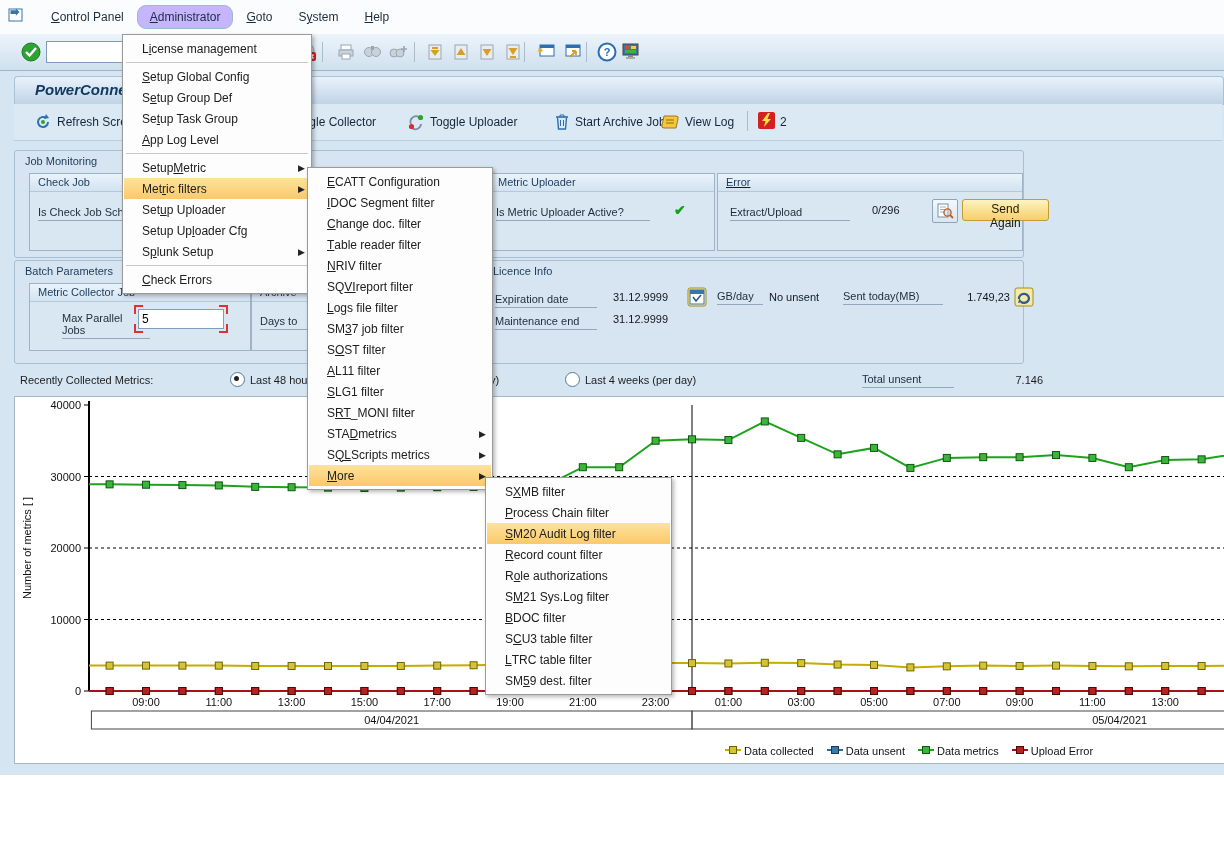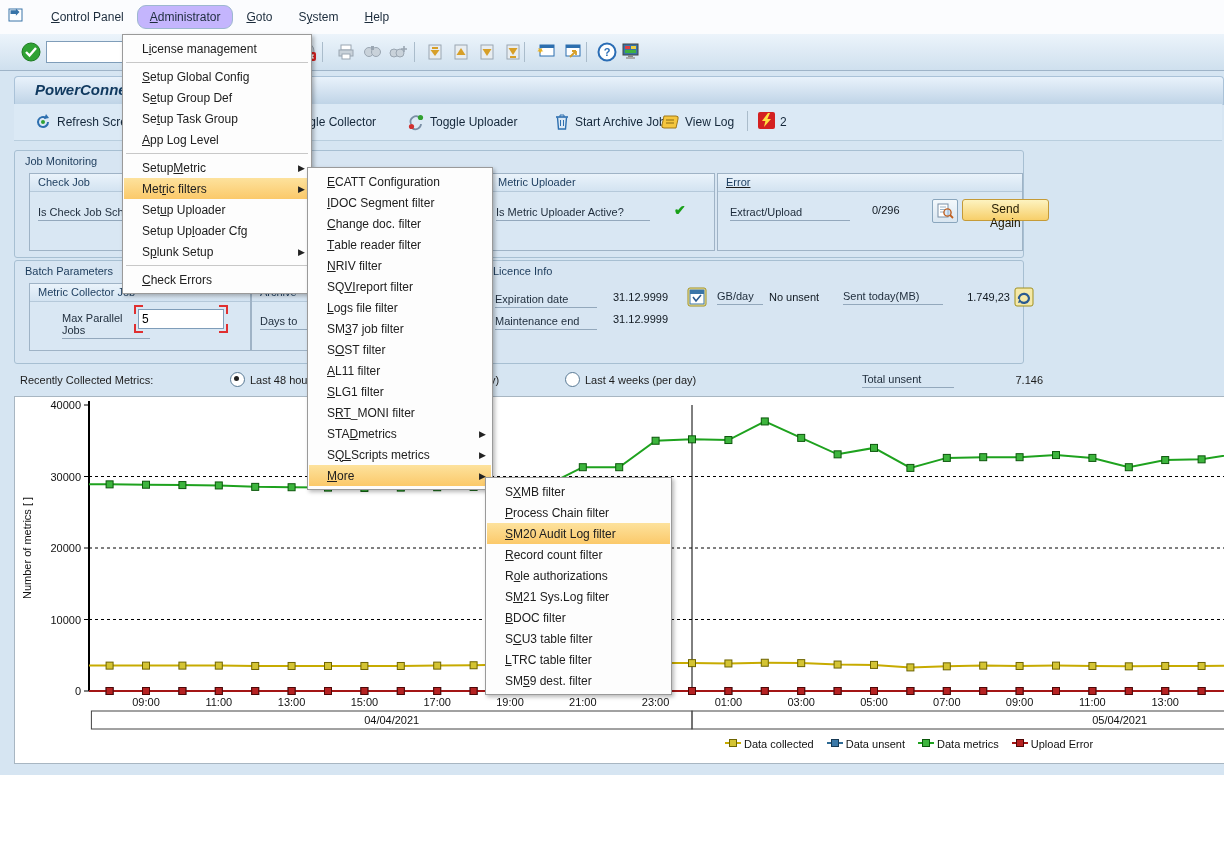--- a/index.html
+++ b/index.html
@@ -51,21 +51,21 @@
   .c-br{right:-4px;bottom:-4px;border-right-width:2px;border-bottom-width:2px;}
   
   .radio-row{position:absolute;left:0px;top:368px;width:1224px;height:26px;font-size:11px;padding-left:15px;}
   .radio{position:absolute;display:flex;align-items:center;gap:5px;}
   .rdot{width:13px;height:13px;border-radius:50%;border:1px solid #5a7a95;background:#fff;position:relative;}
   .rdot.sel:after{content:"";position:absolute;left:3px;top:3px;width:5px;height:5px;border-radius:50%;background:#222;}
   
   .chart-panel{position:absolute;left:14px;top:396px;width:1210px;height:366px;background:#fff;
                border:1px solid #a8b6c2;border-right:none;overflow:hidden;}
   .legend{position:absolute;left:710px;top:341px;display:flex;gap:13px;align-items:center;font-size:11px;color:#111;}
-  .legend .li{display:flex;align-items:center;gap:3px;}
+  .legend .li{display:flex;align-items:center;gap:3px;margin-top:7px;}
   
   .menu{position:absolute;background:#fdfdfd;border:1px solid #9a9a9a;box-shadow:2px 2px 4px rgba(0,0,0,.28);
         padding:3px 1px;box-sizing:border-box;z-index:30;}
   .menu-item{position:relative;height:21px;display:flex;align-items:center;font-size:12px;color:#202020;
              padding:0 18px 0 18px;white-space:nowrap;}
   .menu-item .mn{text-decoration:underline;}
   .menu-item.hl{background:linear-gradient(#fde29d,#fbc96a);}
   .menu-item .arr{position:absolute;right:5px;font-size:9px;color:#222;}
   .menu-sep{height:1px;background:#c8c8c8;margin:3px 2px;}
   .check-glyph{color:#18a018;font-size:14px;font-weight:bold;}

